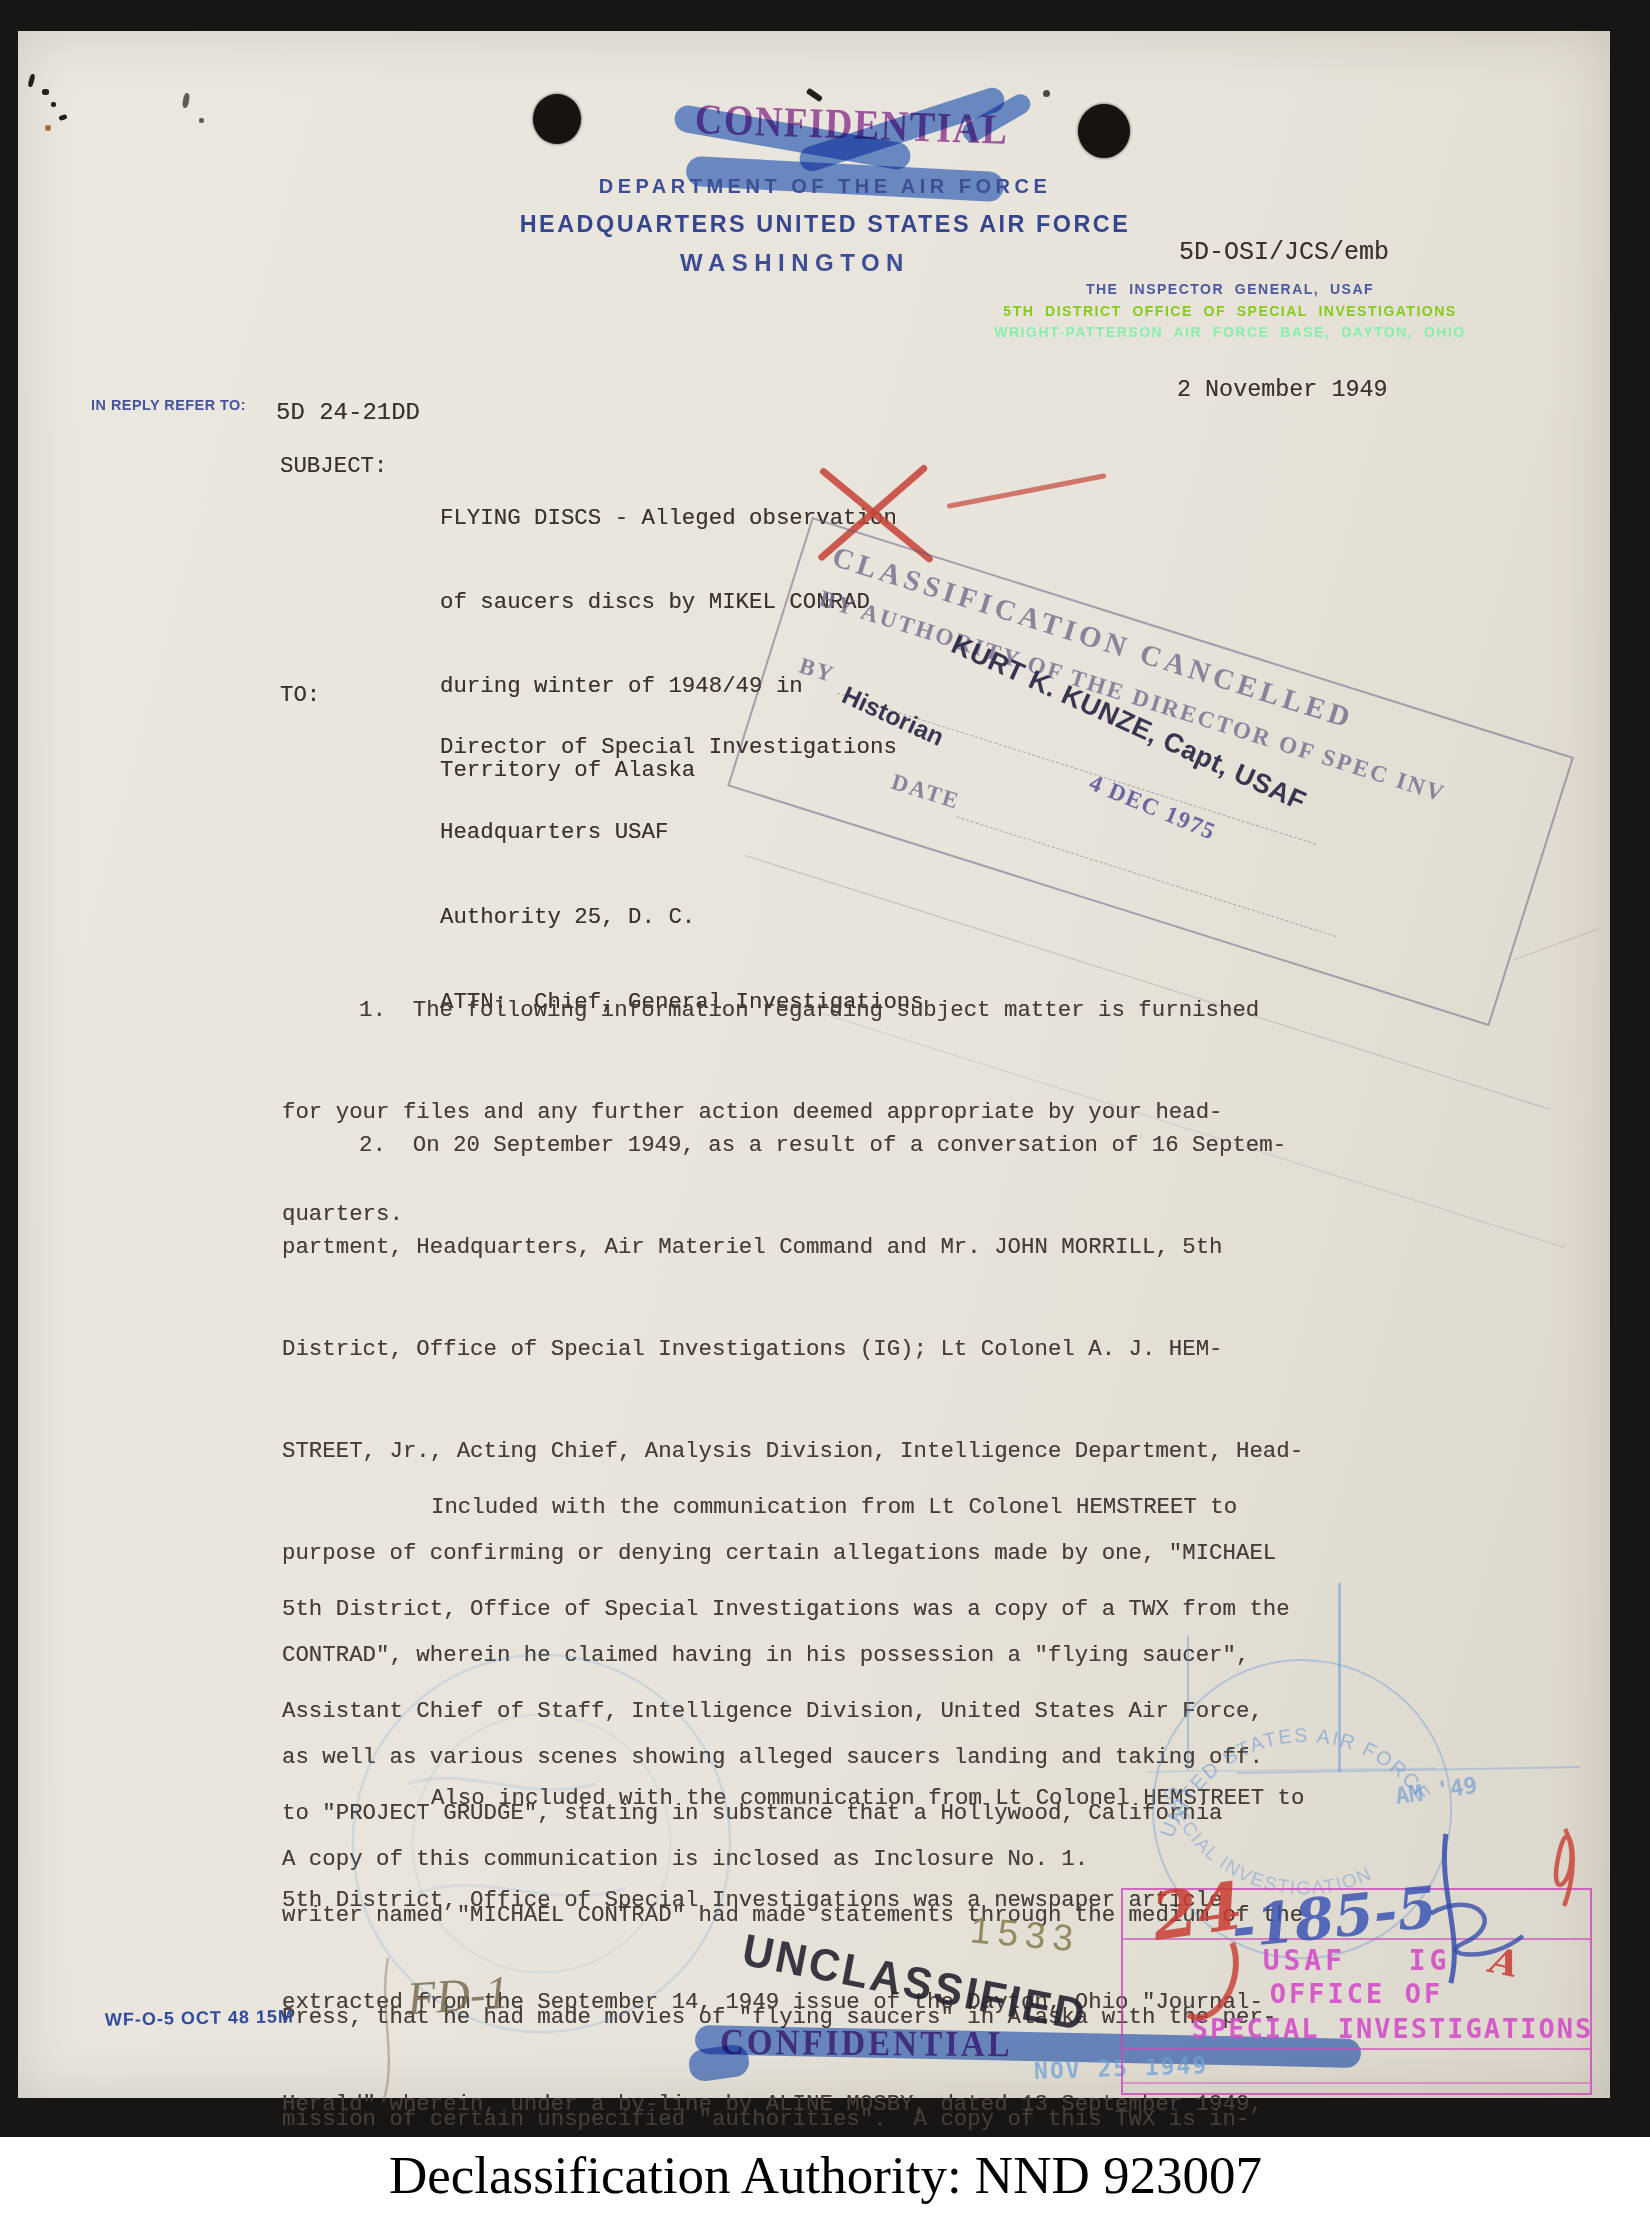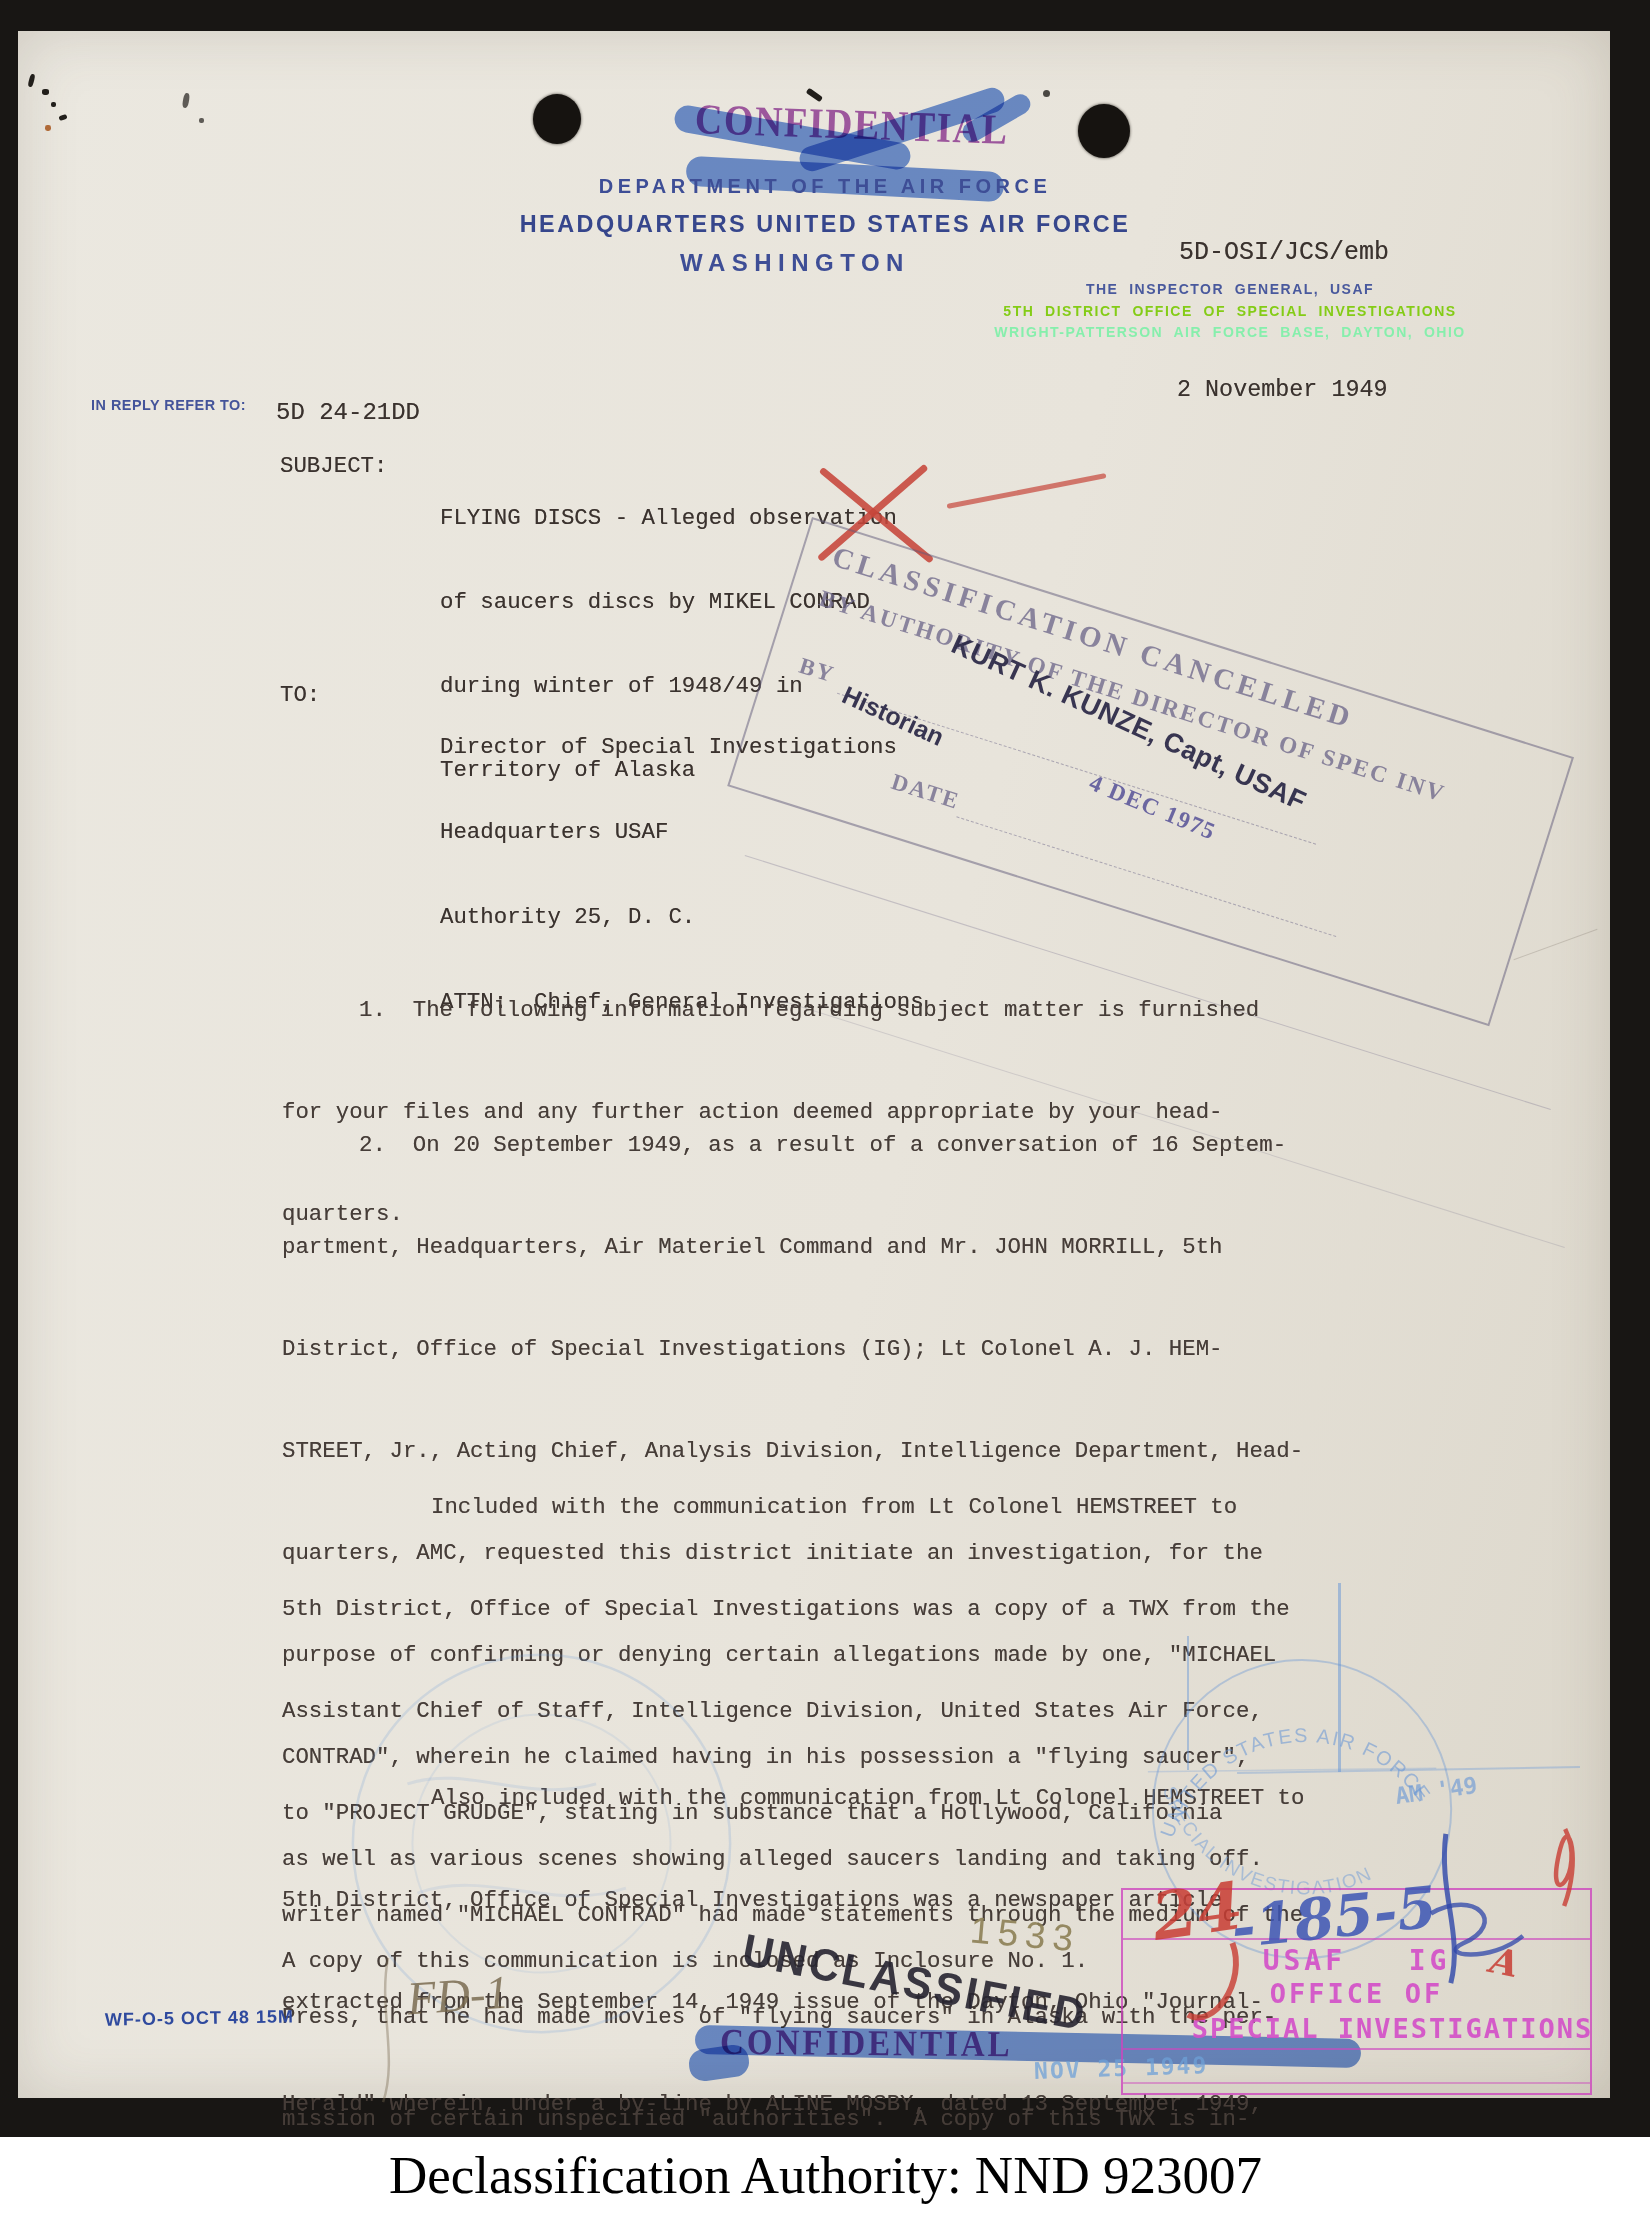--- a/index.html
+++ b/index.html
@@ -113,21 +113,20 @@
     <div class="line ind-sm">1.  The following information regarding subject matter is furnished</div>
     <div class="line">for your files and any further action deemed appropriate by your head-</div>
     <div class="line">quarters.</div>
   </div>
 
   <div class="para tw" style="left:282px;top:1040px;">
     <div class="line ind-sm">2.  On 20 September 1949, as a result of a conversation of 16 Septem-</div>
     <div class="line">partment, Headquarters, Air Materiel Command and Mr. JOHN MORRILL, 5th</div>
     <div class="line">District, Office of Special Investigations (IG); Lt Colonel A. J. HEM-</div>
     <div class="line">STREET, Jr., Acting Chief, Analysis Division, Intelligence Department, Head-</div>
-    <div class="line">quarters, AMC, requested this district initiate an investigation, for the</div>
     <div class="line">purpose of confirming or denying certain allegations made by one, "MICHAEL</div>
     <div class="line">CONTRAD", wherein he claimed having in his possession a "flying saucer",</div>
     <div class="line">as well as various scenes showing alleged saucers landing and taking off.</div>
     <div class="line">A copy of this communication is inclosed as Inclosure No. 1.</div>
   </div>
 
   <div class="para tw" style="left:282px;top:1422px;">
     <div class="line ind-lg">Included with the communication from Lt Colonel HEMSTREET to</div>
     <div class="line">5th District, Office of Special Investigations was a copy of a TWX from the</div>
     <div class="line">Assistant Chief of Staff, Intelligence Division, United States Air Force,</div>

